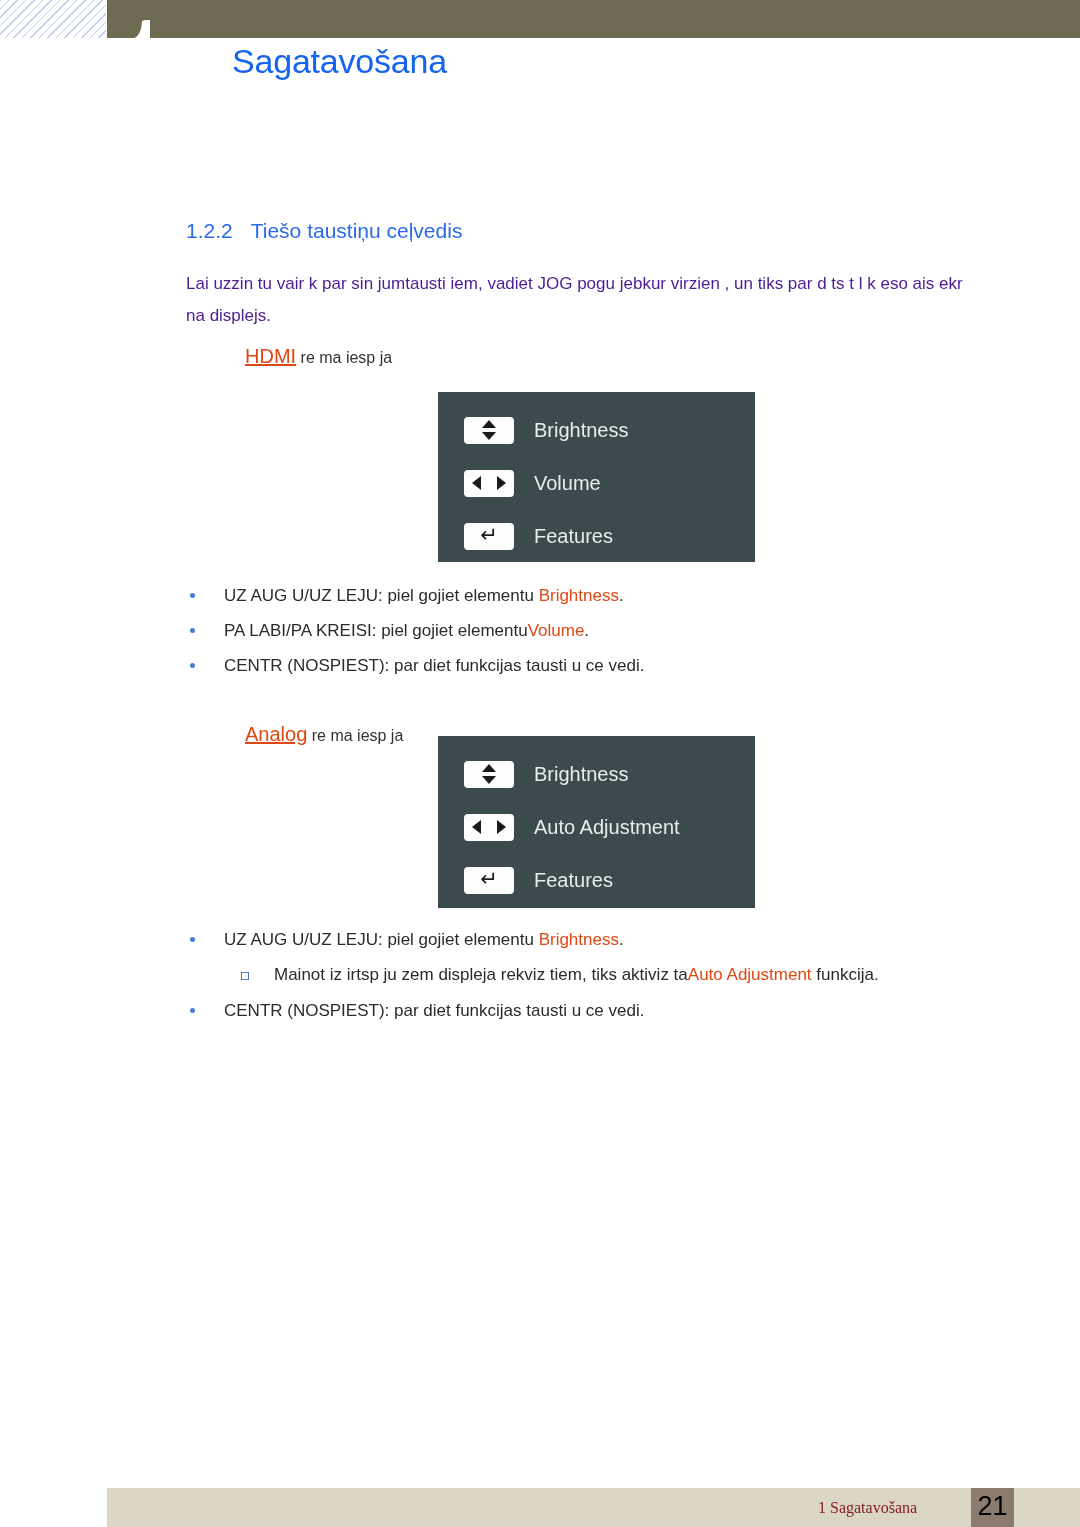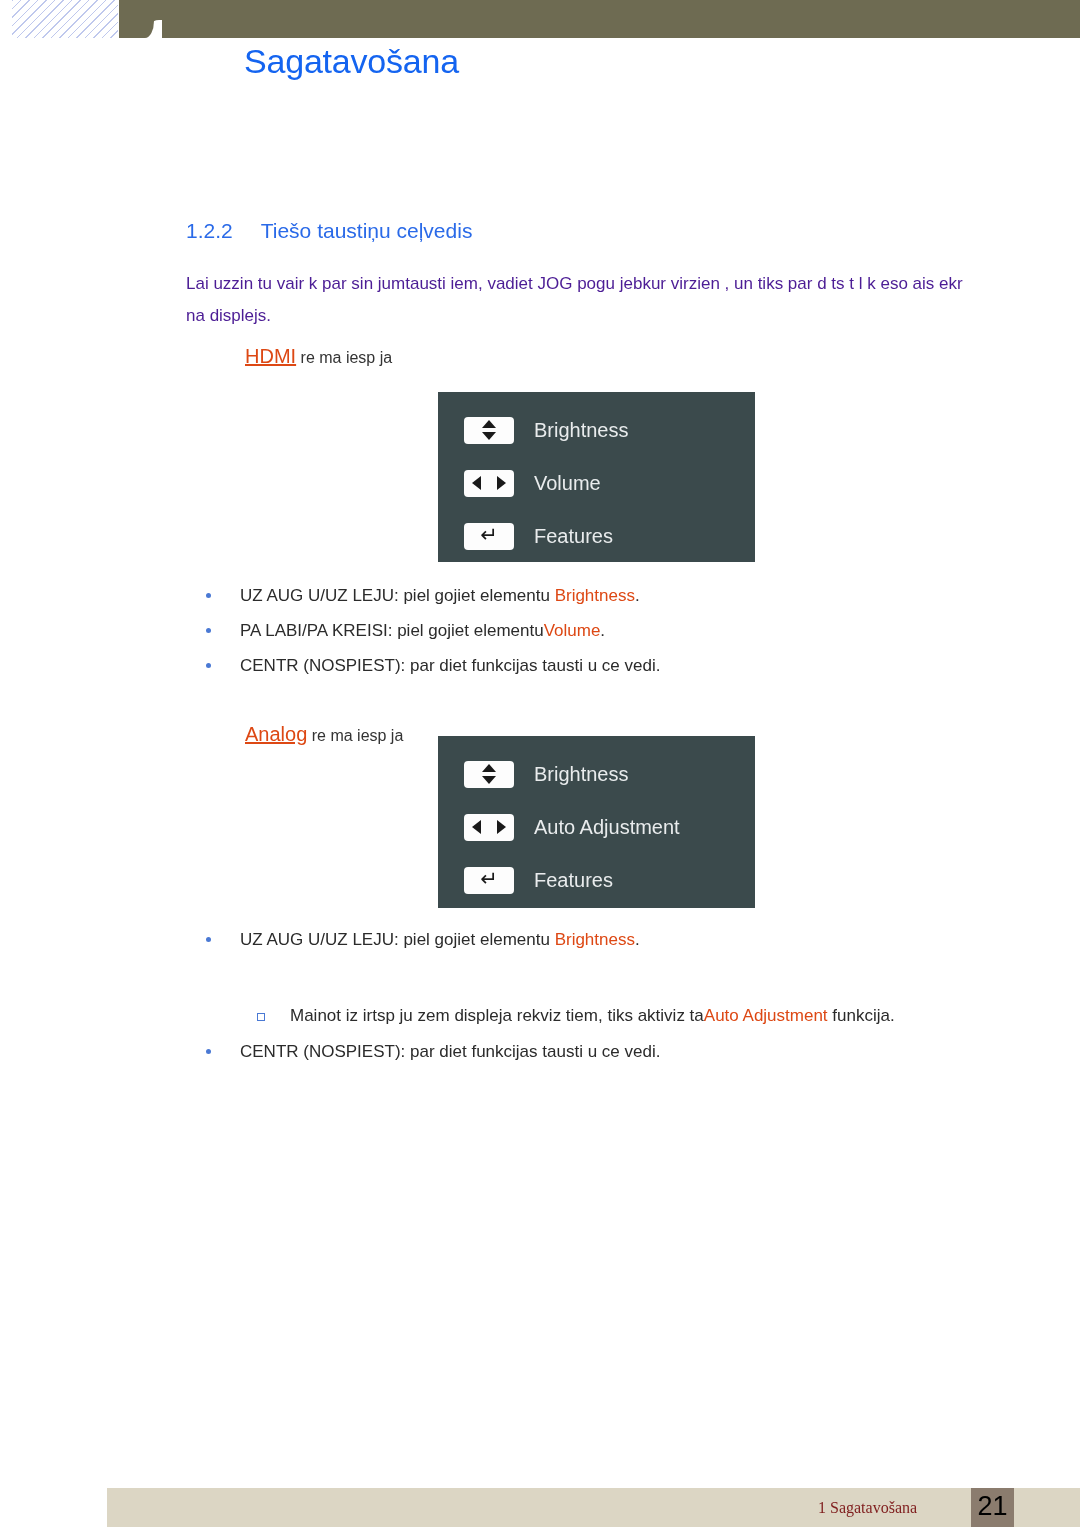--- a/index.html
+++ b/index.html
@@ -12,21 +12,21 @@
     background: #ffffff;
     font-family: "Liberation Sans", sans-serif;
     position: relative;
     overflow: hidden;
     -webkit-font-smoothing: antialiased;
   }
 
   
   .header-zone {
     position: absolute;
-    left: 12px; top: 0;
+    left: 0; top: 0;
     width: 984px;
     height: 110px;
   }
   .hatch-block {
     position: absolute;
     left: 0; top: 0;
     width: 106px;
     height: 38px;
     background-color: #ffffff;
     background-image: repeating-linear-gradient(
@@ -79,21 +79,21 @@
   }
   .section-heading {
     position: absolute;
     left: 186px;
     top: 219px;
     font-size: 21px;
     color: #2a6ae8;
     white-space: nowrap;
   }
   .section-heading .num {
-    margin-right: 28px;
+    margin-right: 18px;
   }
 
   .intro-para {
     position: absolute;
     left: 186px;
     top: 268px;
     width: 790px;
     font-size: 17px;
     line-height: 32px;
     color: #4c1d95;
@@ -198,21 +198,21 @@
     font-size: 21px;
     line-height: 21px;
     color: #1a1a1a;
     font-family: "DejaVu Sans", sans-serif;
     transform: translateY(-1px);
   }
 
   
   .bullet-list {
     position: absolute;
-    left: 202px;
+    left: 186px;
     width: 820px;
   }
   .bl-1 { top: 578px; }
   .bl-2 { top: 922px; }
 
   .bullet-item {
     position: relative;
     padding-left: 38px;
     font-size: 17px;
     line-height: 35px;
@@ -228,21 +228,20 @@
     background: #4a79d4;
     border-radius: 50%;
   }
   .sub-item {
     position: relative;
     padding-left: 88px;
     font-size: 17px;
     line-height: 36px;
     color: #2b2b2b;
     white-space: nowrap;
-    margin-top: 41px;
   }
   .sub-item > .sq {
     position: absolute;
     left: 55px;
     top: 15px;
     width: 6px;
     height: 6px;
     border: 1px solid #4a79d4;
     background: #ffffff;
   }

